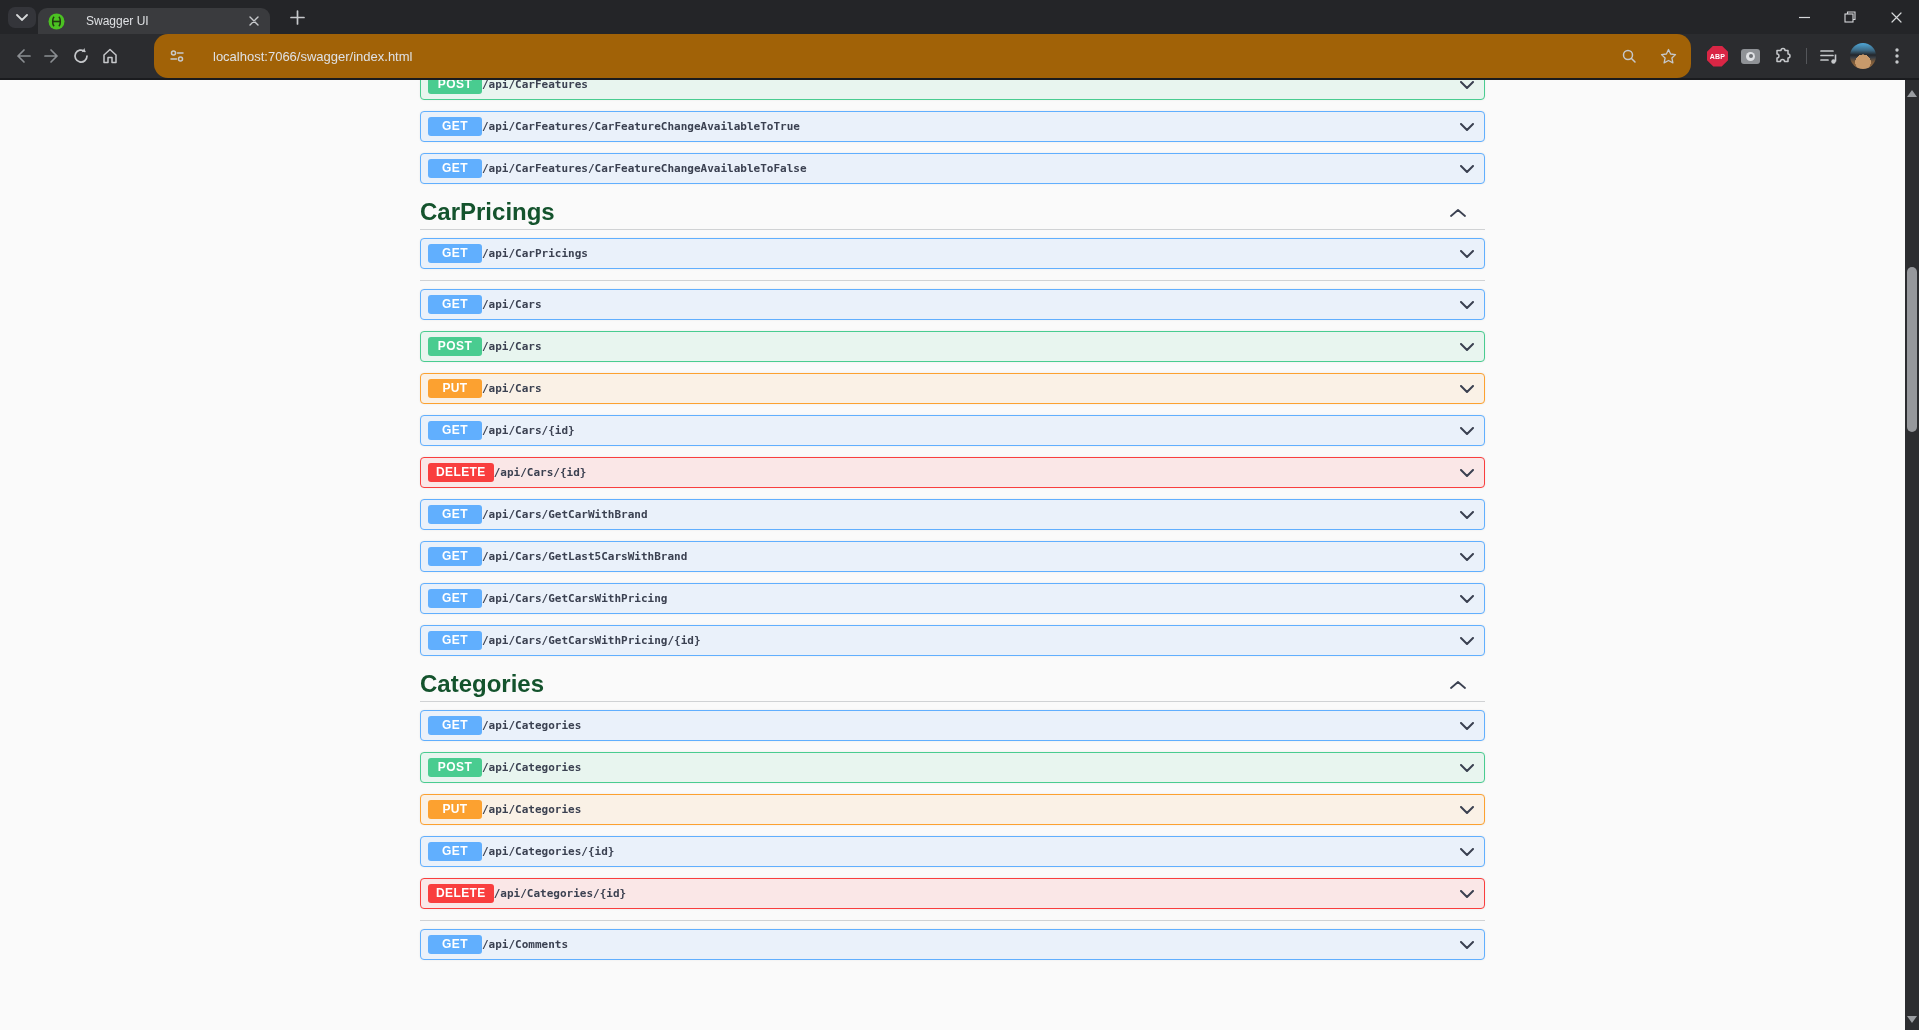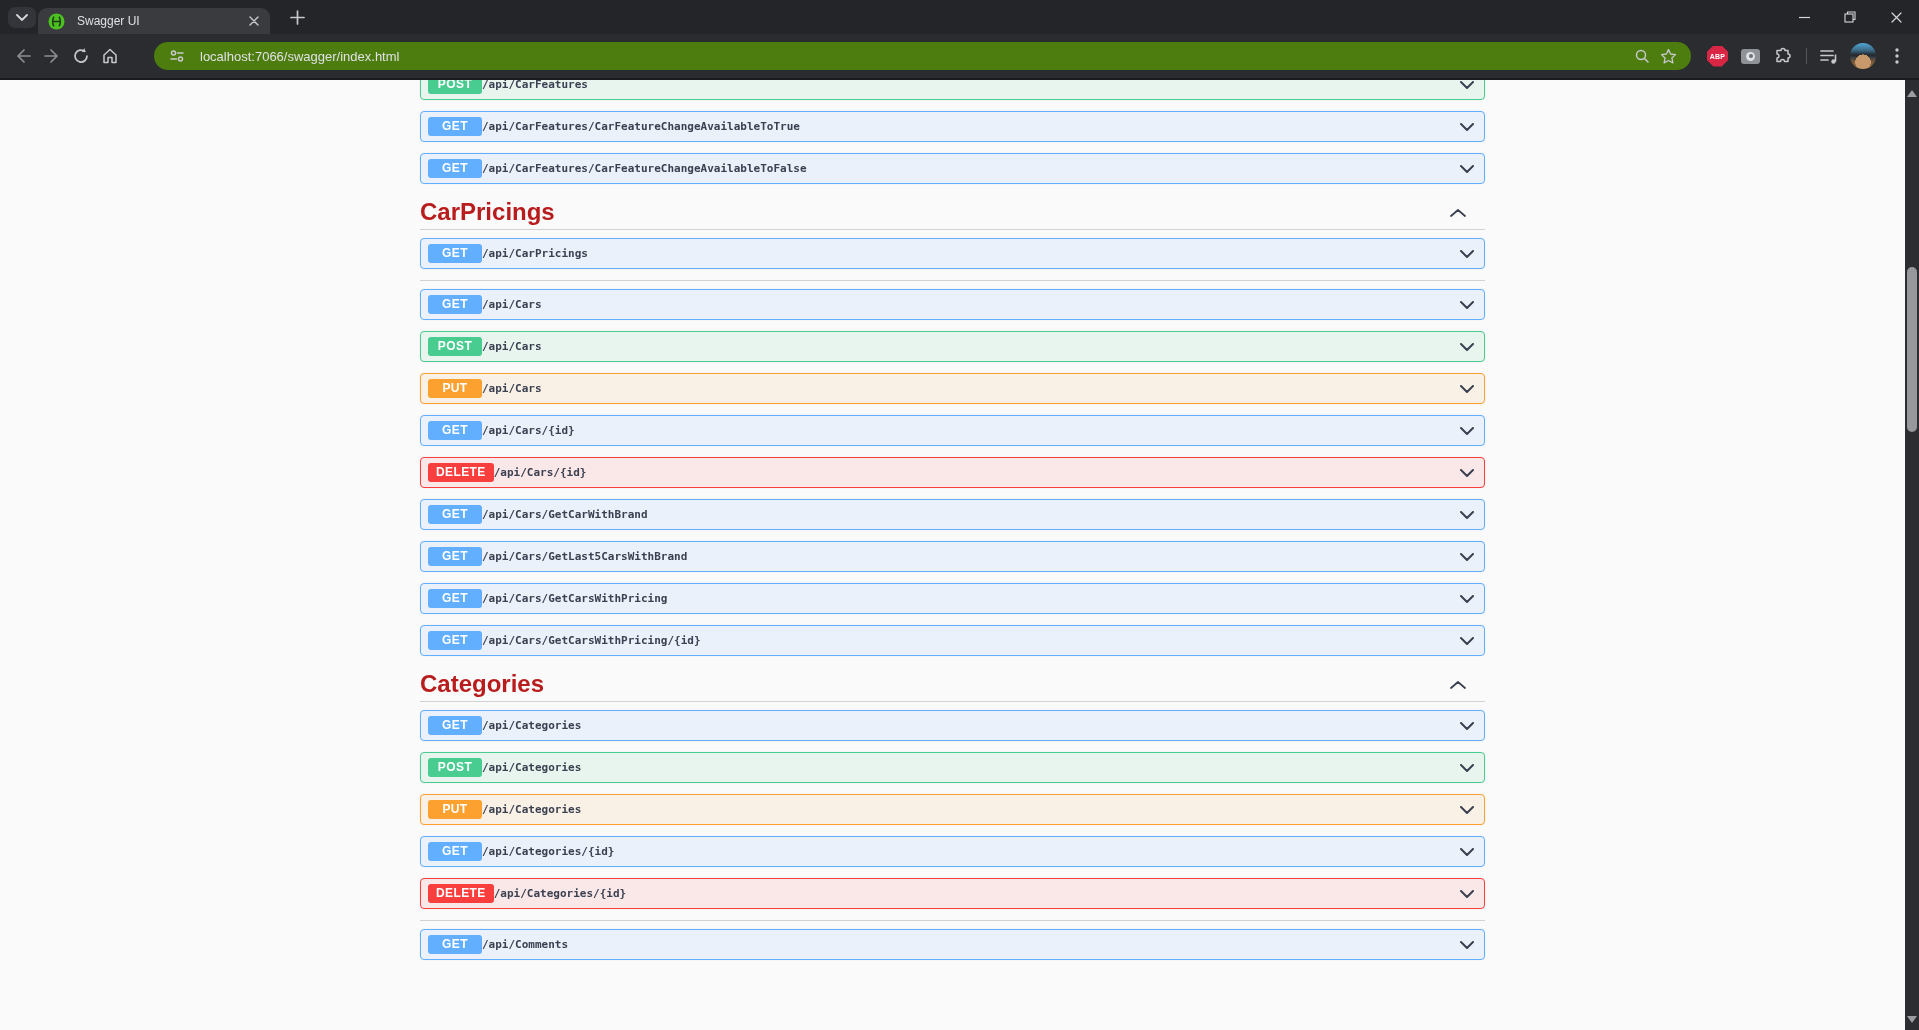--- a/index.html
+++ b/index.html
@@ -7,31 +7,31 @@
     width:1919px;height:1030px;overflow:hidden;position:relative;
     background:#fafafa;font-family:"Liberation Sans",sans-serif;
   }
   
   .tabstrip{height:34px;background:#242528;display:flex;align-items:flex-end;position:relative;}
   .tab-search{width:28px;height:21px;margin:0 2px 6px 8px;background:#34353a;border-radius:7px;
     display:flex;align-items:center;justify-content:center;flex:0 0 auto;}
   .tab{width:232px;height:26px;background:#3a3b3e;border-radius:9px 9px 0 0;display:flex;
     align-items:center;padding:0 8px 0 10px;box-sizing:border-box;flex:0 0 auto;}
   .favicon{width:17px;height:17px;flex:0 0 auto;display:flex;}
-  .tab-title{color:#dfe1e4;font-size:12px;margin-left:12px;flex:1;white-space:nowrap;overflow:hidden;}
+  .tab-title{color:#dfe1e4;font-size:12px;margin-left:21px;flex:1;white-space:nowrap;overflow:hidden;}
   .tab-close{width:16px;height:16px;border-radius:8px;display:flex;align-items:center;justify-content:center;flex:0 0 auto;}
   .newtab{width:28px;height:28px;margin:0 0 3px 13px;display:flex;align-items:center;justify-content:center;flex:0 0 auto;}
   .wincontrols{margin-left:auto;display:flex;height:34px;align-self:flex-start;}
   .winbtn{width:46px;display:flex;align-items:center;justify-content:center;}
 
   .toolbar{height:44px;background:#2b2c2f;border-bottom:2px solid #1a1b1e;display:flex;align-items:center;
     padding:0 6px 0 8px;position:relative;}
   .navbtn{width:29px;height:29px;display:flex;align-items:center;justify-content:center;flex:0 0 auto;}
-  .urlbar{height:28px;flex:1 1 auto;background:#4d7c0f;border-radius:14px;margin:0 10px 0 30px;
-    display:flex;align-items:center;padding:0 10px;min-width:0;}
+  .urlbar{height:44px;flex:1 1 auto;background:#a16207;border-radius:14px;margin:0 10px 0 30px;
+    display:flex;align-items:center;padding:0 10px;min-width:0;gap:13px;}
   .url-text{color:#dfe1e4;font-size:13px;margin-left:10px;flex:1;white-space:nowrap;overflow:hidden;}
   .pill-icon{width:26px;height:26px;display:flex;align-items:center;justify-content:center;flex:0 0 auto;}
   .extbtn{width:27px;height:28px;display:flex;align-items:center;justify-content:center;margin:0 3px;flex:0 0 auto;}
   .abp{width:21px;height:21px;background:#d92645;color:#fff;font-size:7px;font-weight:bold;
     display:flex;align-items:center;justify-content:center;letter-spacing:.2px;
     clip-path:polygon(30% 0,70% 0,100% 30%,100% 70%,70% 100%,30% 100%,0 70%,0 30%);}
   .camera{width:19px;height:15px;background:#8f9296;border-radius:3px;position:relative;}
   .camera:before{content:"";position:absolute;left:5px;top:3px;width:9px;height:9px;border-radius:50%;
     background:#dfe1e4;}
   .camera:after{content:"";position:absolute;left:7.5px;top:5.5px;width:4px;height:4px;border-radius:50%;background:#6d7074;}
@@ -39,21 +39,21 @@
   .avatar{width:26px;height:26px;border-radius:50%;flex:0 0 auto;margin:0 4px;overflow:hidden;
     background:
       radial-gradient(circle at 50% 74%, #c89a6b 0 33%, rgba(0,0,0,0) 34%),
       linear-gradient(180deg,#4fa8d8 0%,#3d6a85 28%,#23262b 46%,#3a3f45 56%,#7a5a3a 72%,#9c7044 100%);}
 
   
   .page{position:absolute;left:0;right:14px;top:80px;bottom:0;background:#fafafa;overflow:hidden;}
   .content{width:1065px;margin:-11px 0 0 420px;}
   .tag-header{display:flex;align-items:center;justify-content:space-between;height:24px;
     margin-top:16px;padding-right:19px;cursor:pointer;}
-  .tag-title{font-size:24px;font-weight:bold;color:#b91c1c;letter-spacing:0;}
+  .tag-title{font-size:24px;font-weight:bold;color:#14532d;letter-spacing:0;}
   .tag-divider{border-bottom:1px solid #d0d2d4;margin:5px 0 8px 0;}
   .op{height:31px;box-sizing:border-box;border:1.5px solid;border-radius:4px;display:flex;align-items:center;
     padding:0 10px 0 7px;margin-bottom:11px;box-shadow:0 0 2px rgba(0,0,0,.08);cursor:pointer;}
   .badge{min-width:54px;box-sizing:border-box;padding:0 8px;height:19px;line-height:19px;border-radius:3px;
     color:#fff;font-weight:bold;font-size:12px;text-align:center;letter-spacing:.4px;flex:0 0 auto;}
   .path{margin-left:0;font-family:"DejaVu Sans Mono",monospace;font-weight:bold;font-size:11px;color:#3b4151;}
   .op-chev{margin-left:auto;display:flex;flex:0 0 auto;}
 
   
   .scrollbar{position:absolute;top:80px;right:0;width:14px;bottom:0;background:#2c2d30;}

